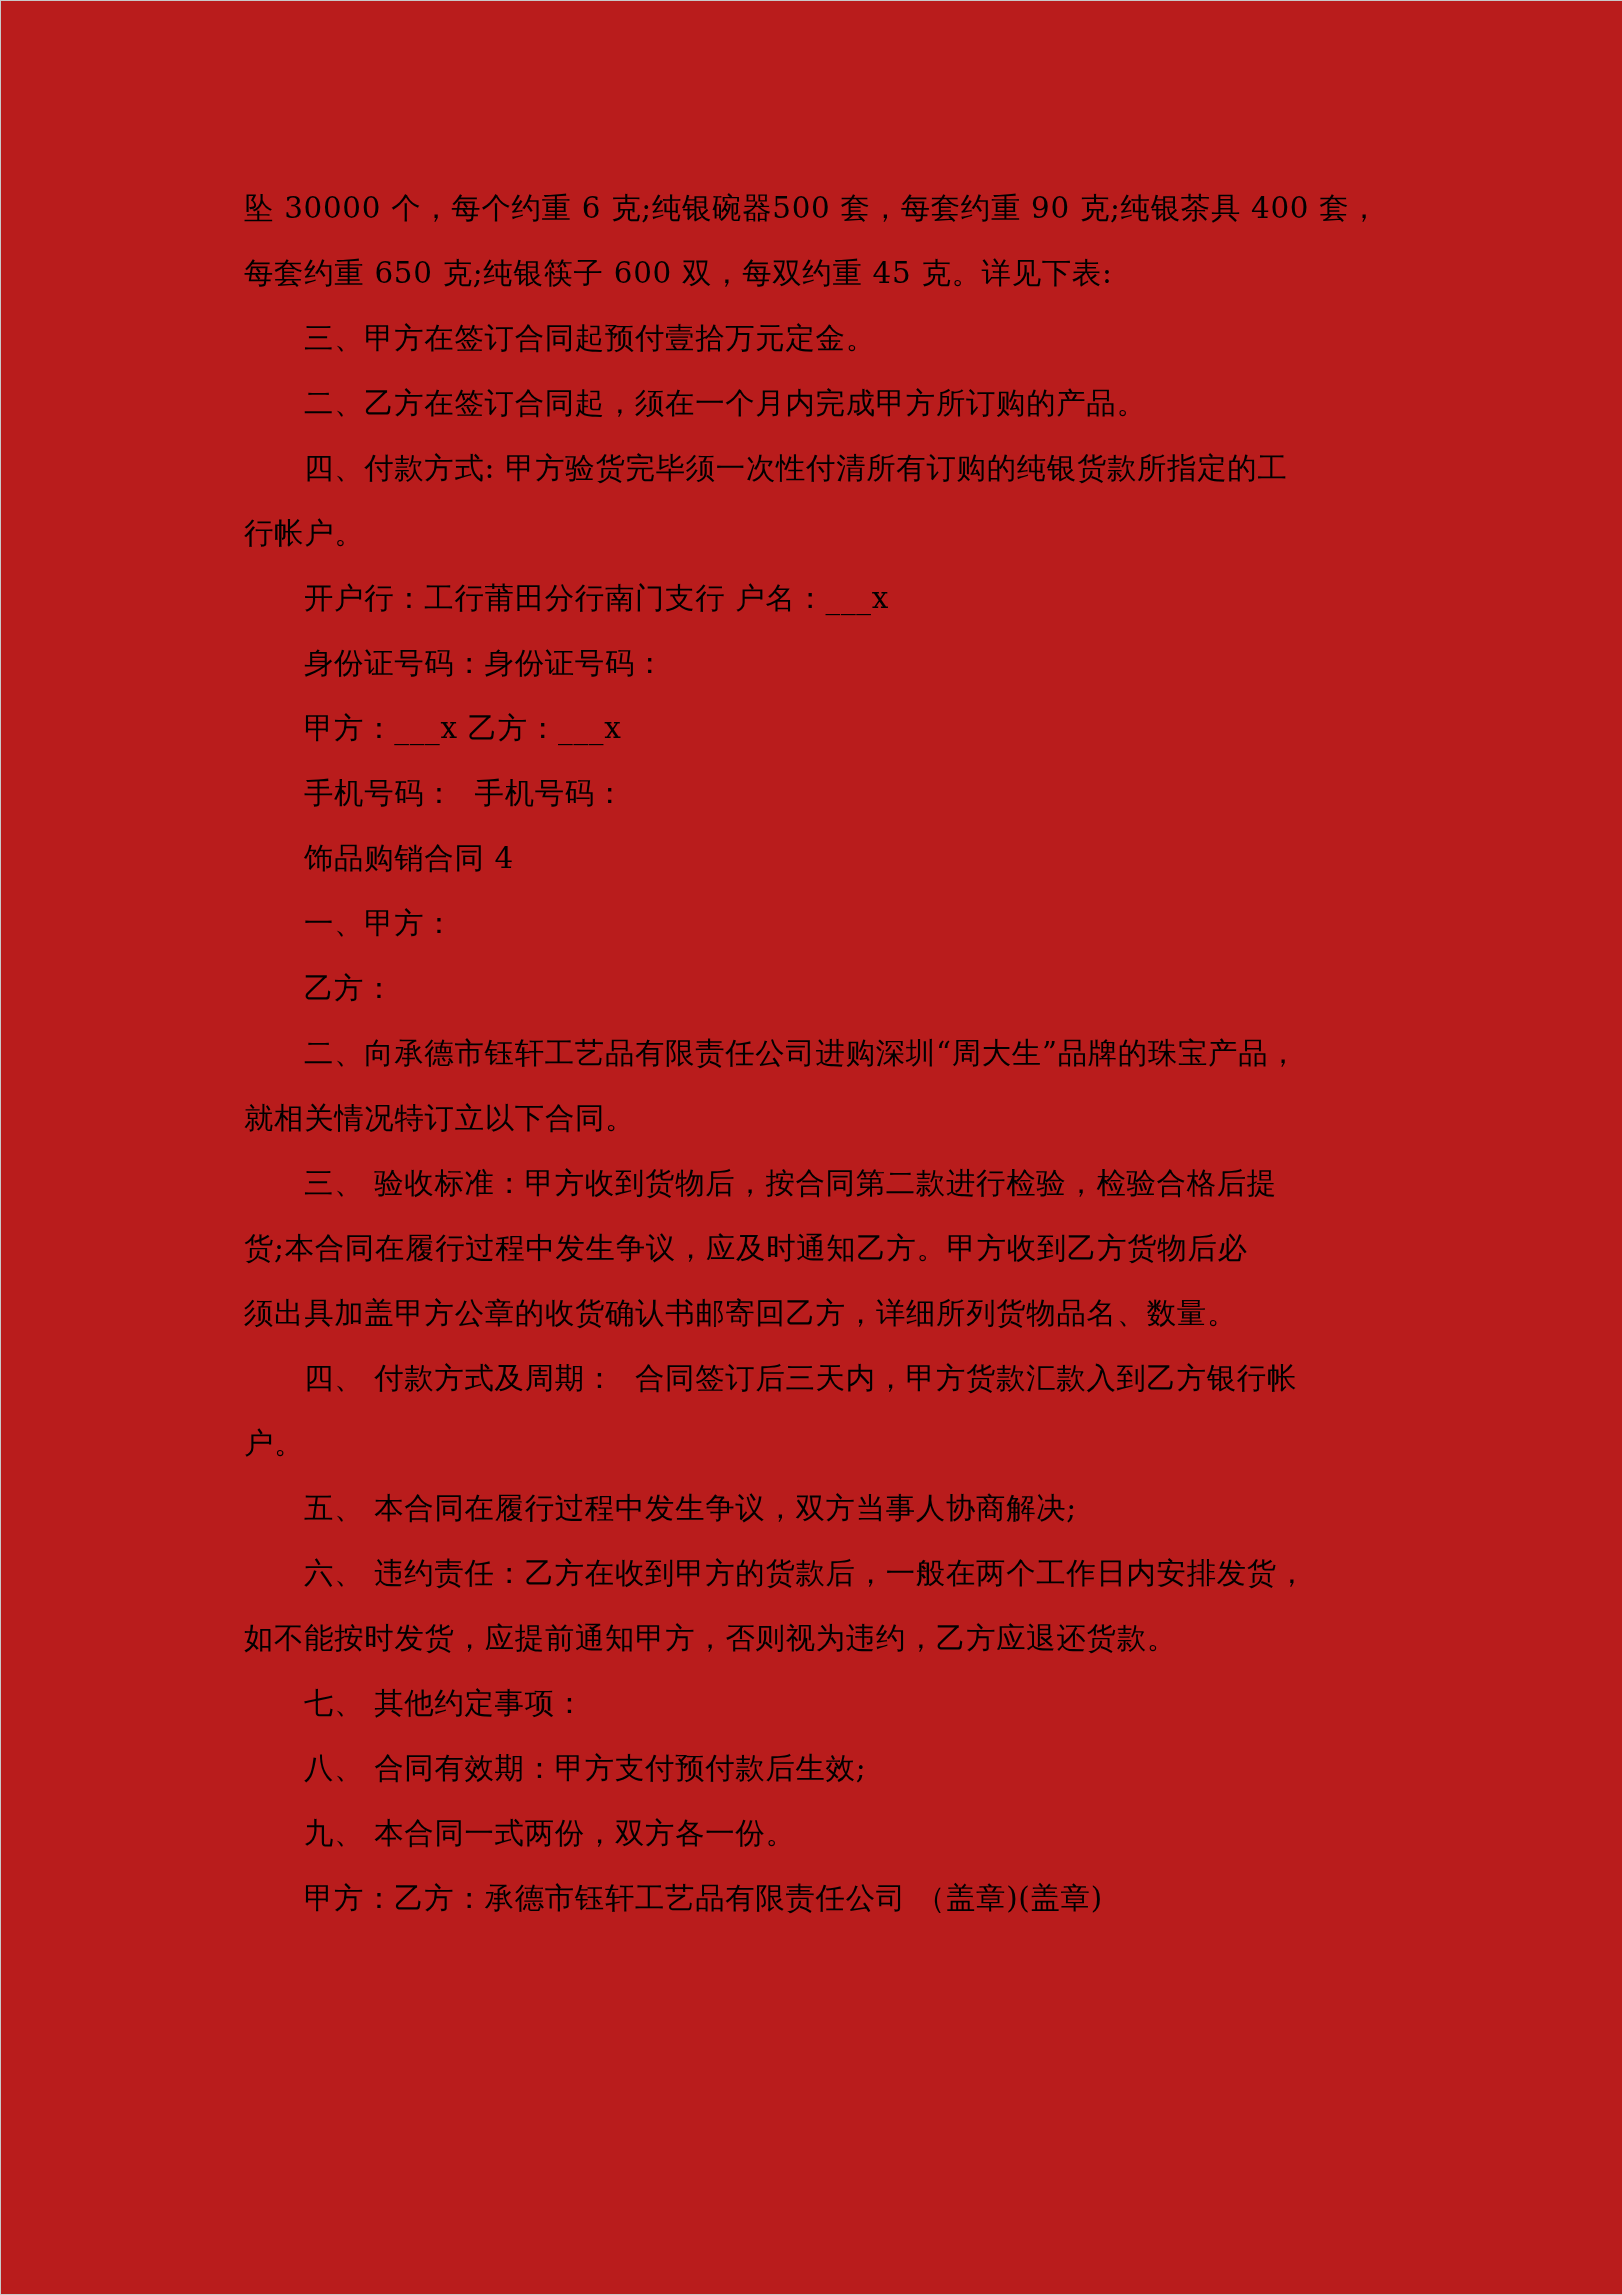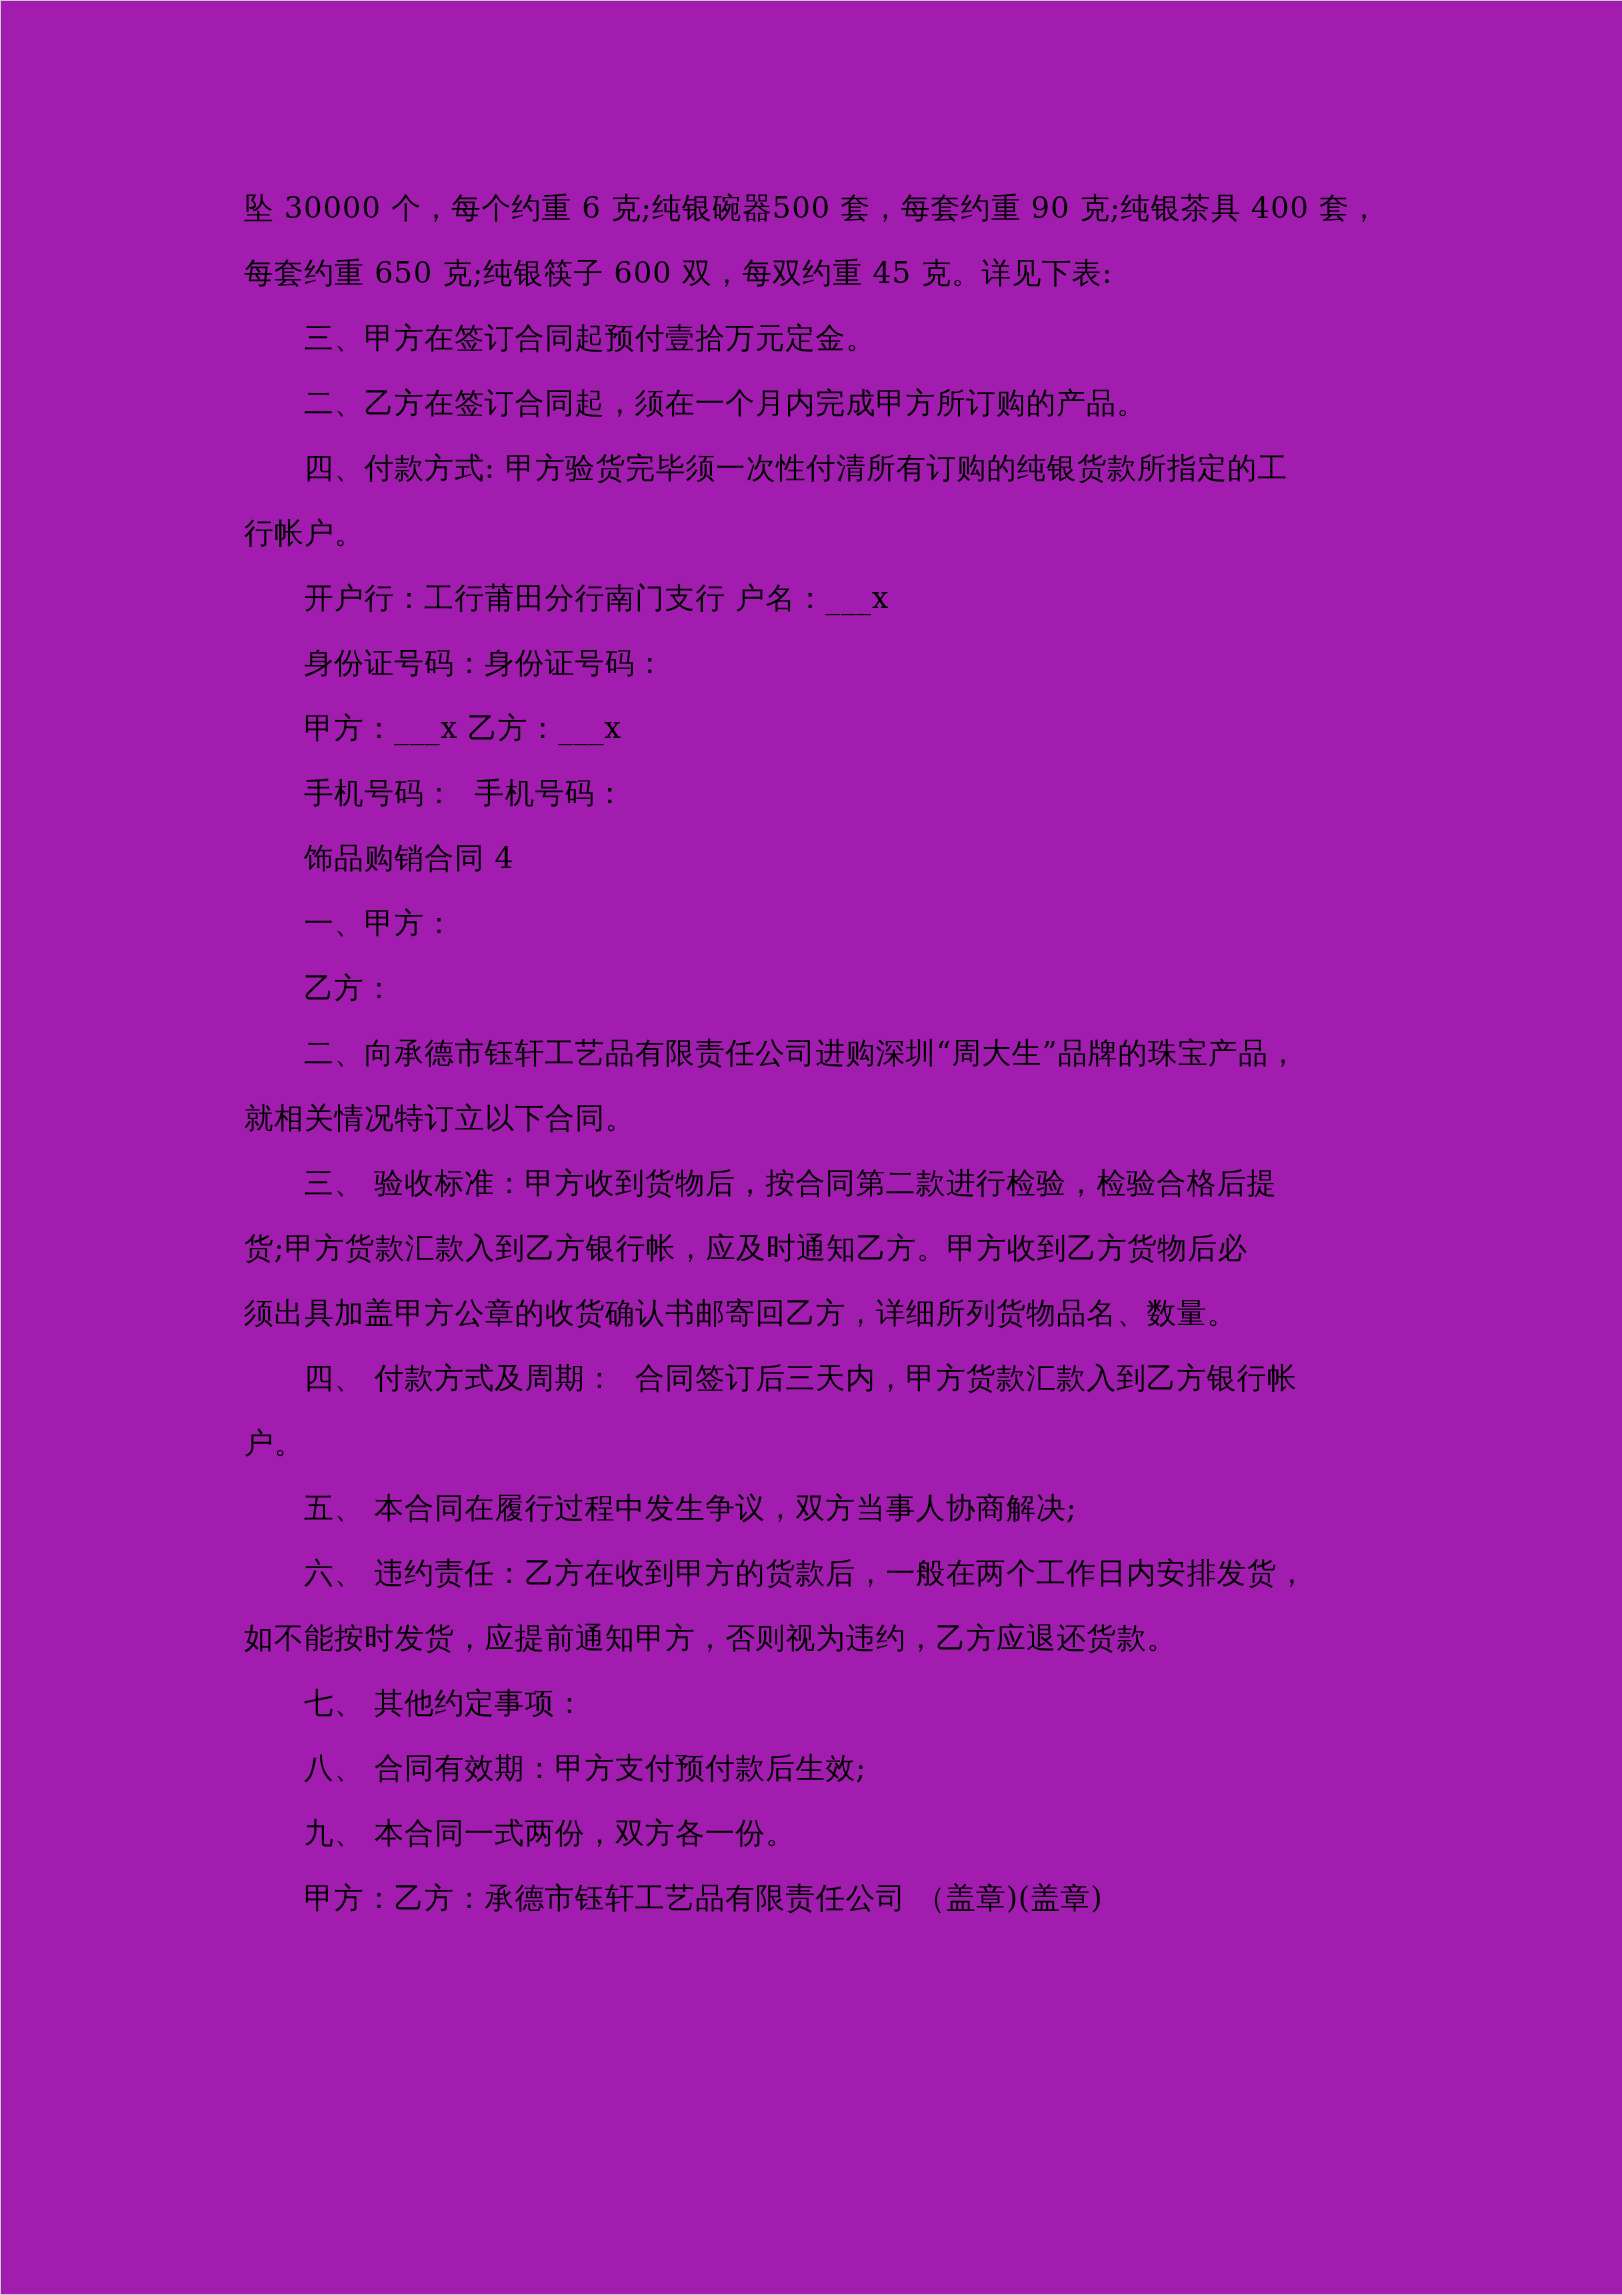--- a/index.html
+++ b/index.html
@@ -5,21 +5,21 @@
   html, body {
     margin: 0;
     padding: 0;
     background: #e8e8e8;
   }
   .page {
     position: relative;
     width: 1623px;
     height: 2295px;
     margin: 0 auto;
-    background: #a21caf;
+    background: #b91c1c;
     border: 1.3px solid #c9c9c9;
     box-sizing: border-box;
     font-family: "DejaVu Serif", "Liberation Serif", serif;
     color: #000000;
   }
   .doc-body {
     position: absolute;
     top: 175px;
     left: 243px;
     right: 241px;
@@ -49,21 +49,21 @@
       <div class="line indent">开户行：工行莆田分行南门支行 户名：___x</div>
       <div class="line indent">身份证号码：身份证号码：</div>
       <div class="line indent">甲方：___x 乙方：___x</div>
       <div class="line indent">手机号码：  手机号码：</div>
       <div class="line indent">饰品购销合同 4</div>
       <div class="line indent">一、甲方：</div>
       <div class="line indent">乙方：</div>
       <div class="line indent">二、向承德市钰轩工艺品有限责任公司进购深圳“周大生”品牌的珠宝产品，</div>
       <div class="line">就相关情况特订立以下合同。</div>
       <div class="line indent">三、 验收标准：甲方收到货物后，按合同第二款进行检验，检验合格后提</div>
-      <div class="line">货;甲方货款汇款入到乙方银行帐，应及时通知乙方。甲方收到乙方货物后必</div>
+      <div class="line">货;本合同在履行过程中发生争议，应及时通知乙方。甲方收到乙方货物后必</div>
       <div class="line">须出具加盖甲方公章的收货确认书邮寄回乙方，详细所列货物品名、数量。</div>
       <div class="line indent">四、 付款方式及周期：  合同签订后三天内，甲方货款汇款入到乙方银行帐</div>
       <div class="line">户。</div>
       <div class="line indent">五、 本合同在履行过程中发生争议，双方当事人协商解决;</div>
       <div class="line indent">六、 违约责任：乙方在收到甲方的货款后，一般在两个工作日内安排发货，</div>
       <div class="line">如不能按时发货，应提前通知甲方，否则视为违约，乙方应退还货款。</div>
       <div class="line indent">七、 其他约定事项：</div>
       <div class="line indent">八、 合同有效期：甲方支付预付款后生效;</div>
       <div class="line indent">九、 本合同一式两份，双方各一份。</div>
       <div class="line indent">甲方：乙方：承德市钰轩工艺品有限责任公司 （盖章)(盖章)</div>

